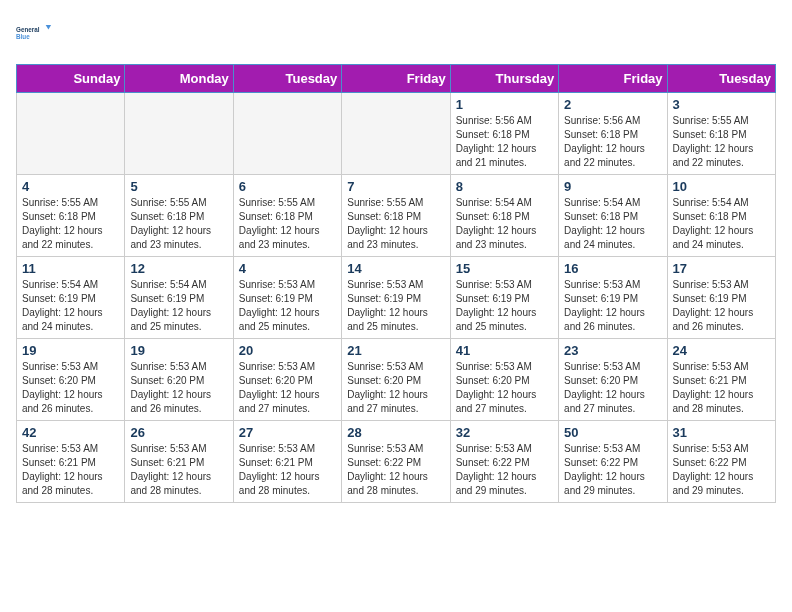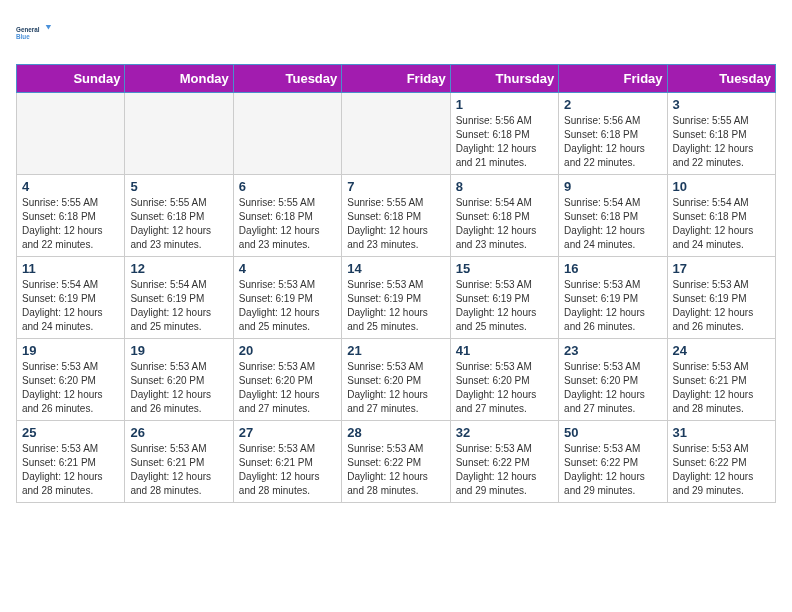--- a/index.html
+++ b/index.html
@@ -208,21 +208,21 @@
           <div class="day-number">23</div>
           <div class="day-info">Sunrise: 5:53 AM<br>Sunset: 6:20 PM<br>Daylight: 12 hours and 27 minutes.</div>
         </td>
         <td>
           <div class="day-number">24</div>
           <div class="day-info">Sunrise: 5:53 AM<br>Sunset: 6:21 PM<br>Daylight: 12 hours and 28 minutes.</div>
         </td>
       </tr>
       <tr>
         <td>
-          <div class="day-number">25</div>
+          <div class="day-number">42</div>
           <div class="day-info">Sunrise: 5:53 AM<br>Sunset: 6:21 PM<br>Daylight: 12 hours and 28 minutes.</div>
         </td>
         <td>
           <div class="day-number">26</div>
           <div class="day-info">Sunrise: 5:53 AM<br>Sunset: 6:21 PM<br>Daylight: 12 hours and 28 minutes.</div>
         </td>
         <td>
           <div class="day-number">27</div>
           <div class="day-info">Sunrise: 5:53 AM<br>Sunset: 6:21 PM<br>Daylight: 12 hours and 28 minutes.</div>
         </td>

